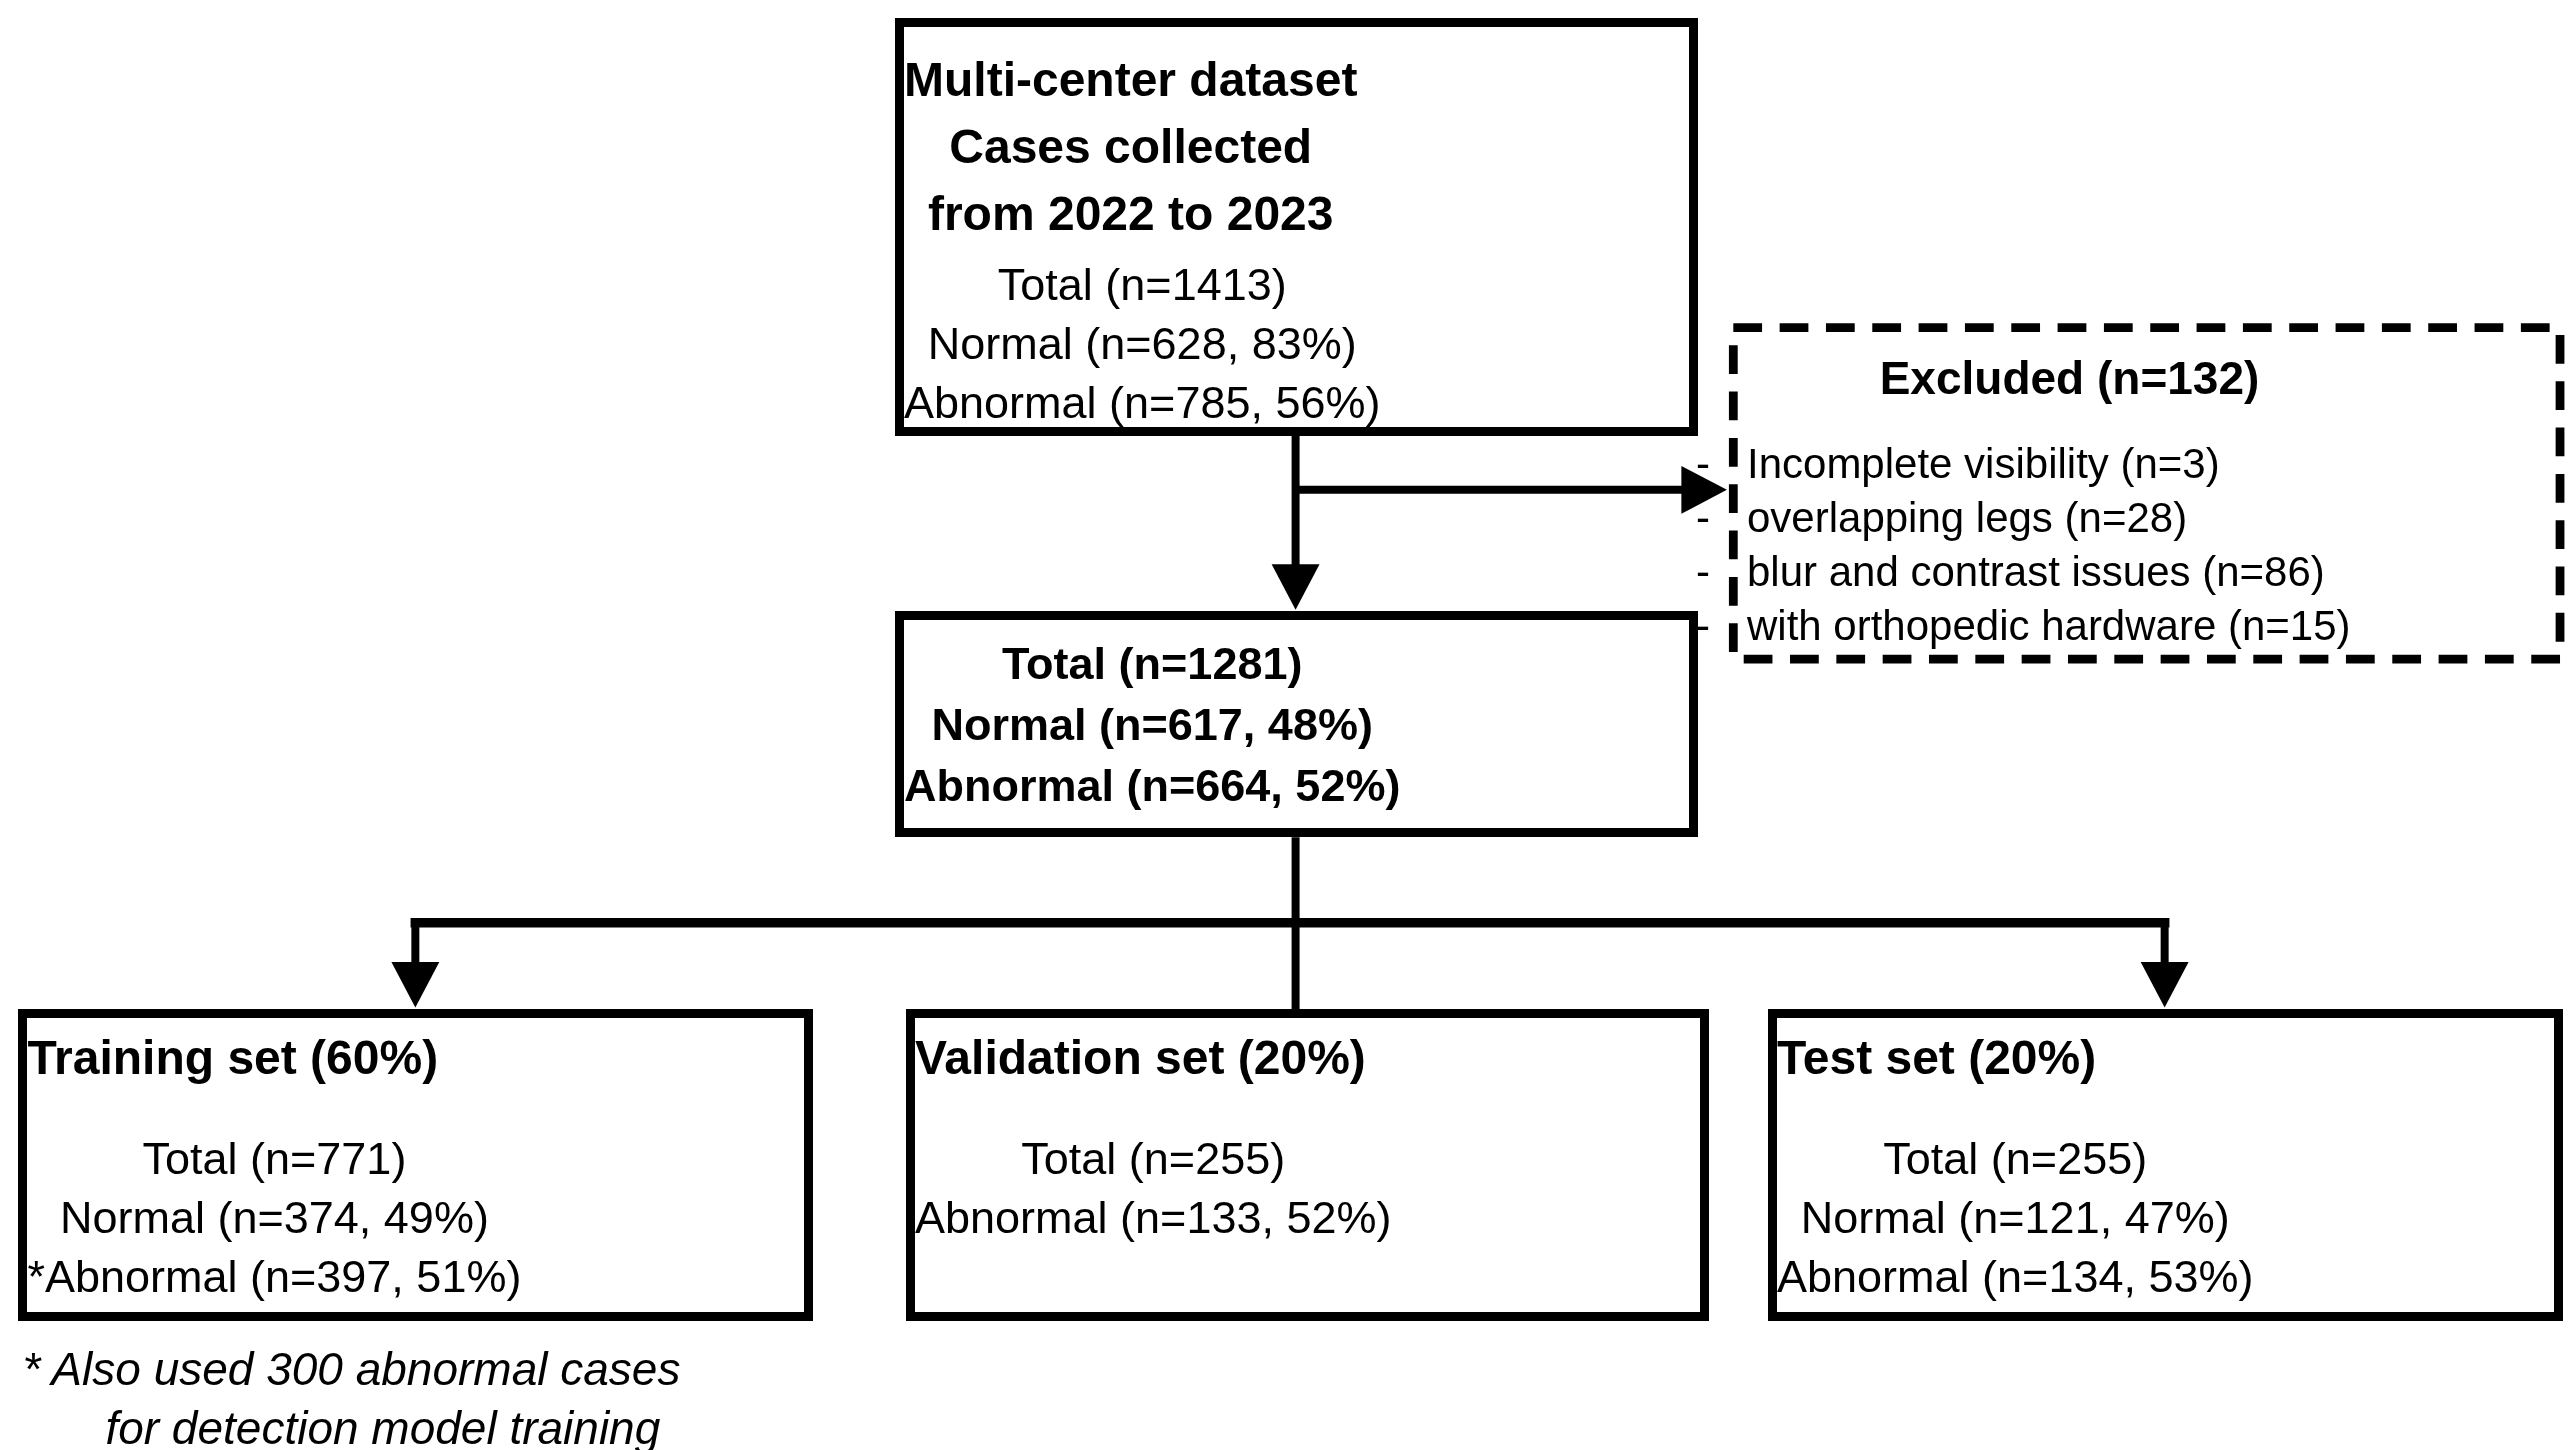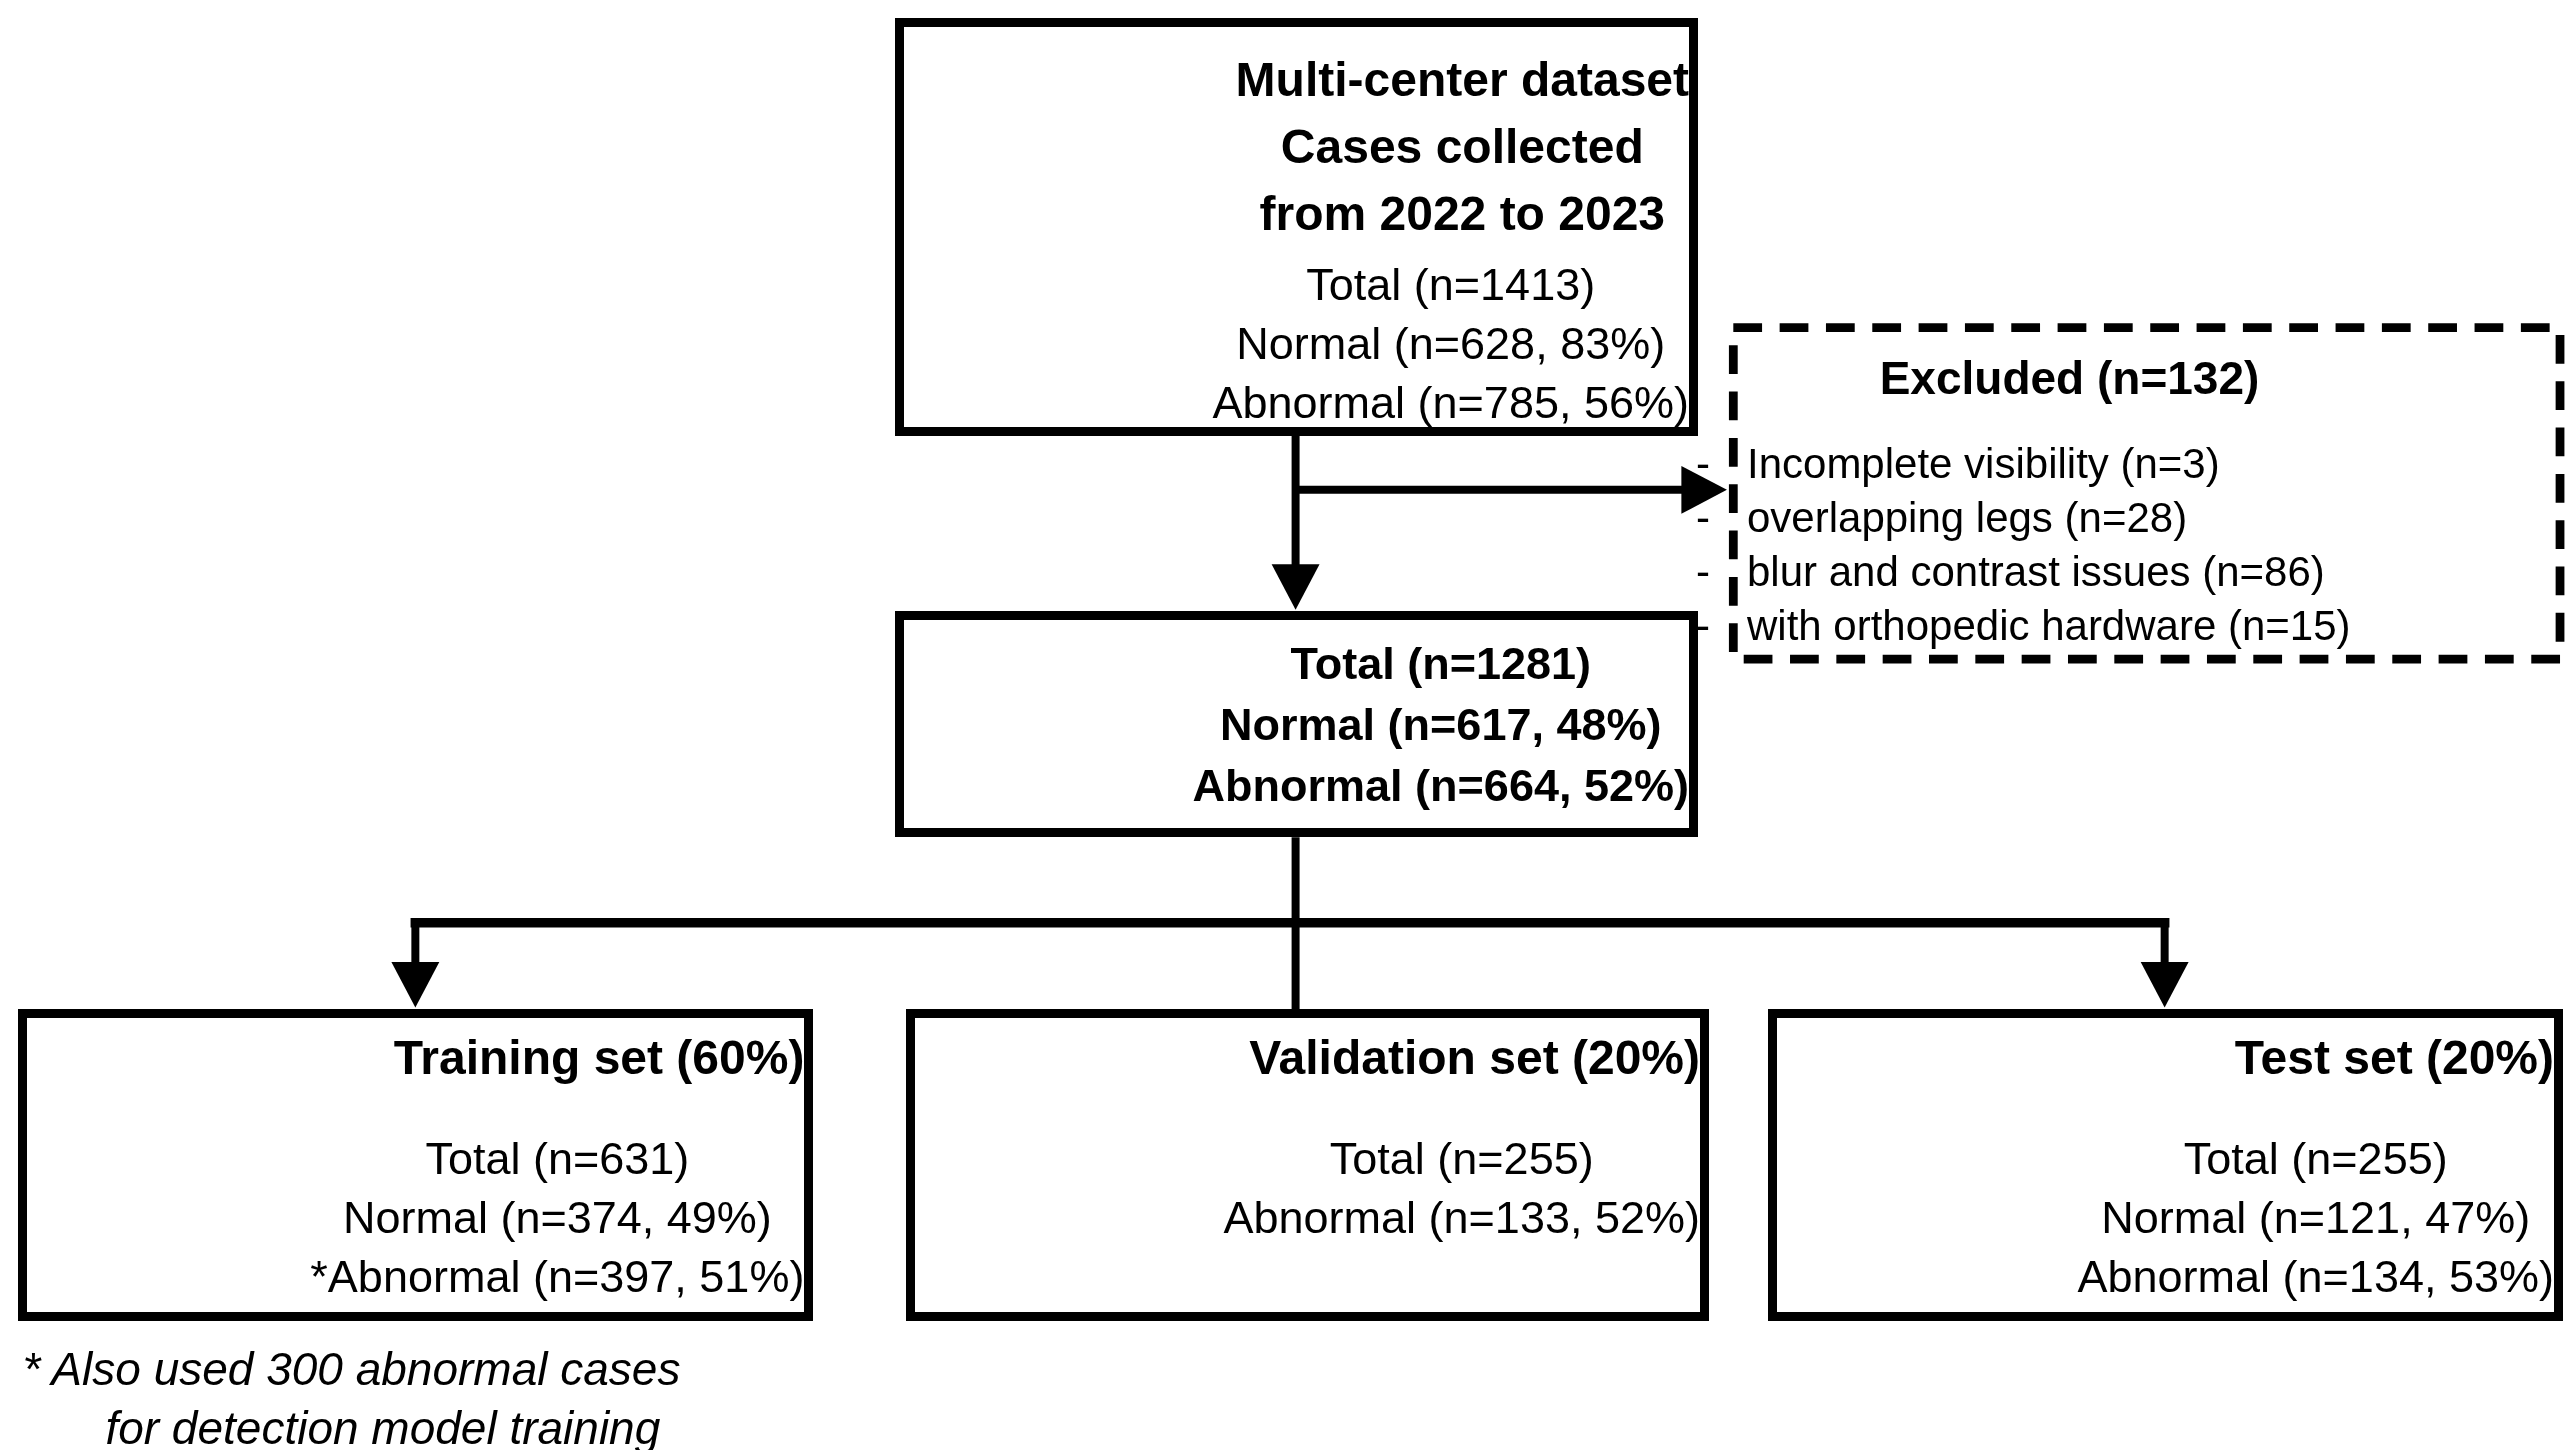--- a/index.html
+++ b/index.html
@@ -17,21 +17,21 @@
     left: 0; top: 0;
     width: 2576px; height: 1451px;
   }
   .box {
     position: absolute;
     box-sizing: border-box;
     background: #ffffff;
     border: 9.6px solid #000000;
     display: flex;
     flex-direction: column;
-    align-items: flex-end;
+    align-items: flex-start;
     text-align: center;
   }
   .box-title {
     font-weight: 700;
     font-size: 48px;
     line-height: 67px;
   }
   .box-stats {
     font-size: 45px;
     line-height: 61px;
@@ -143,21 +143,21 @@
     <div class="box-stats">
       <div>Total (n=1281)</div>
       <div>Normal (n=617, 48%)</div>
       <div>Abnormal (n=664, 52%)</div>
     </div>
   </div>
 
   <div class="box split-box train-box">
     <div class="box-title">Training set (60%)</div>
     <div class="box-stats">
-      <div>Total (n=631)</div>
+      <div>Total (n=771)</div>
       <div>Normal (n=374, 49%)</div>
       <div>*Abnormal (n=397, 51%)</div>
     </div>
   </div>
 
   <div class="box split-box valid-box">
     <div class="box-title">Validation set (20%)</div>
     <div class="box-stats">
       <div>Total (n=255)</div>
       <div>Abnormal (n=133, 52%)</div>

